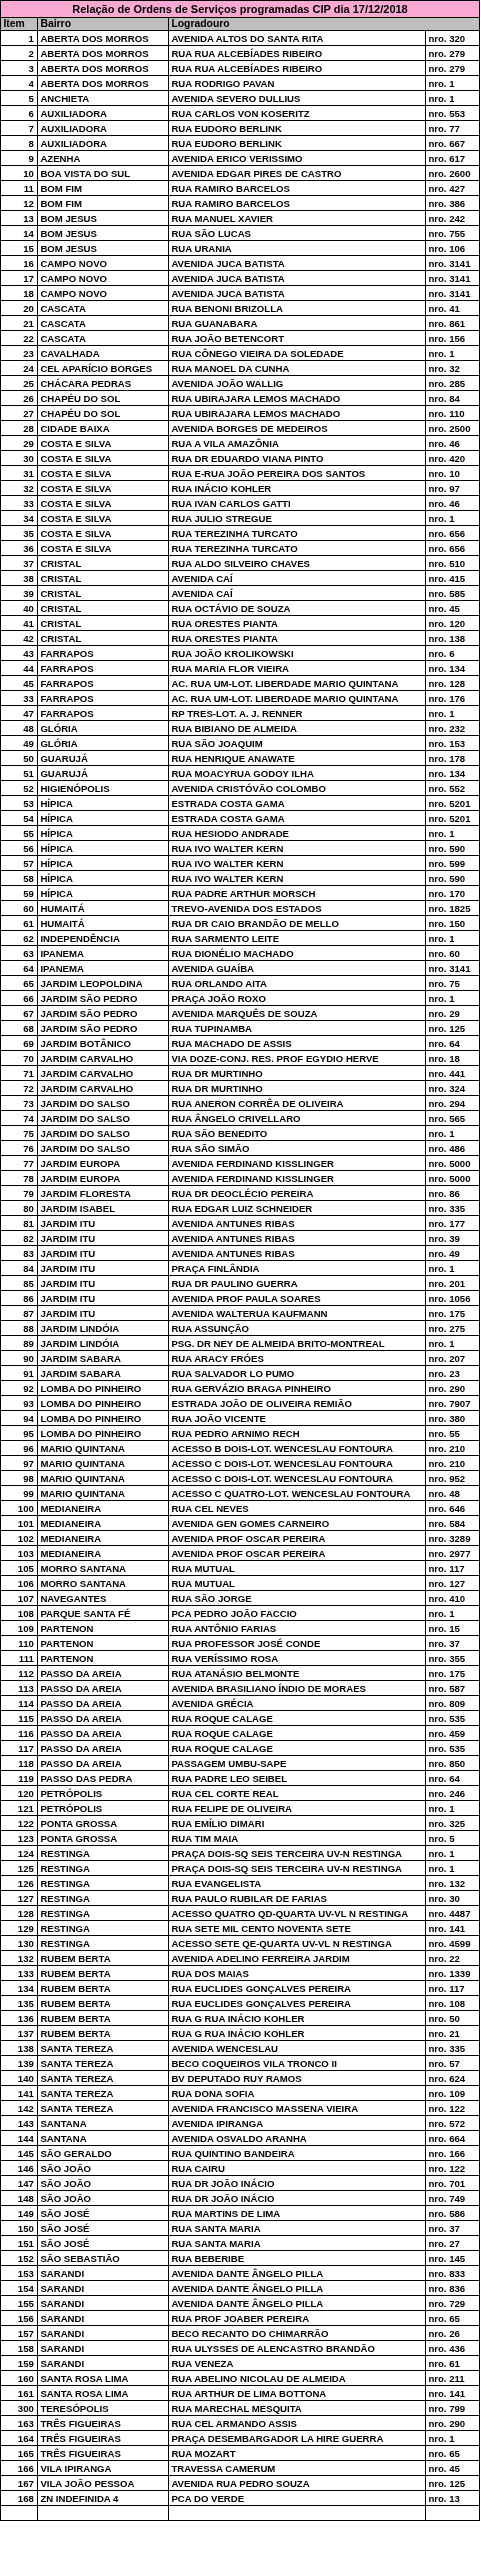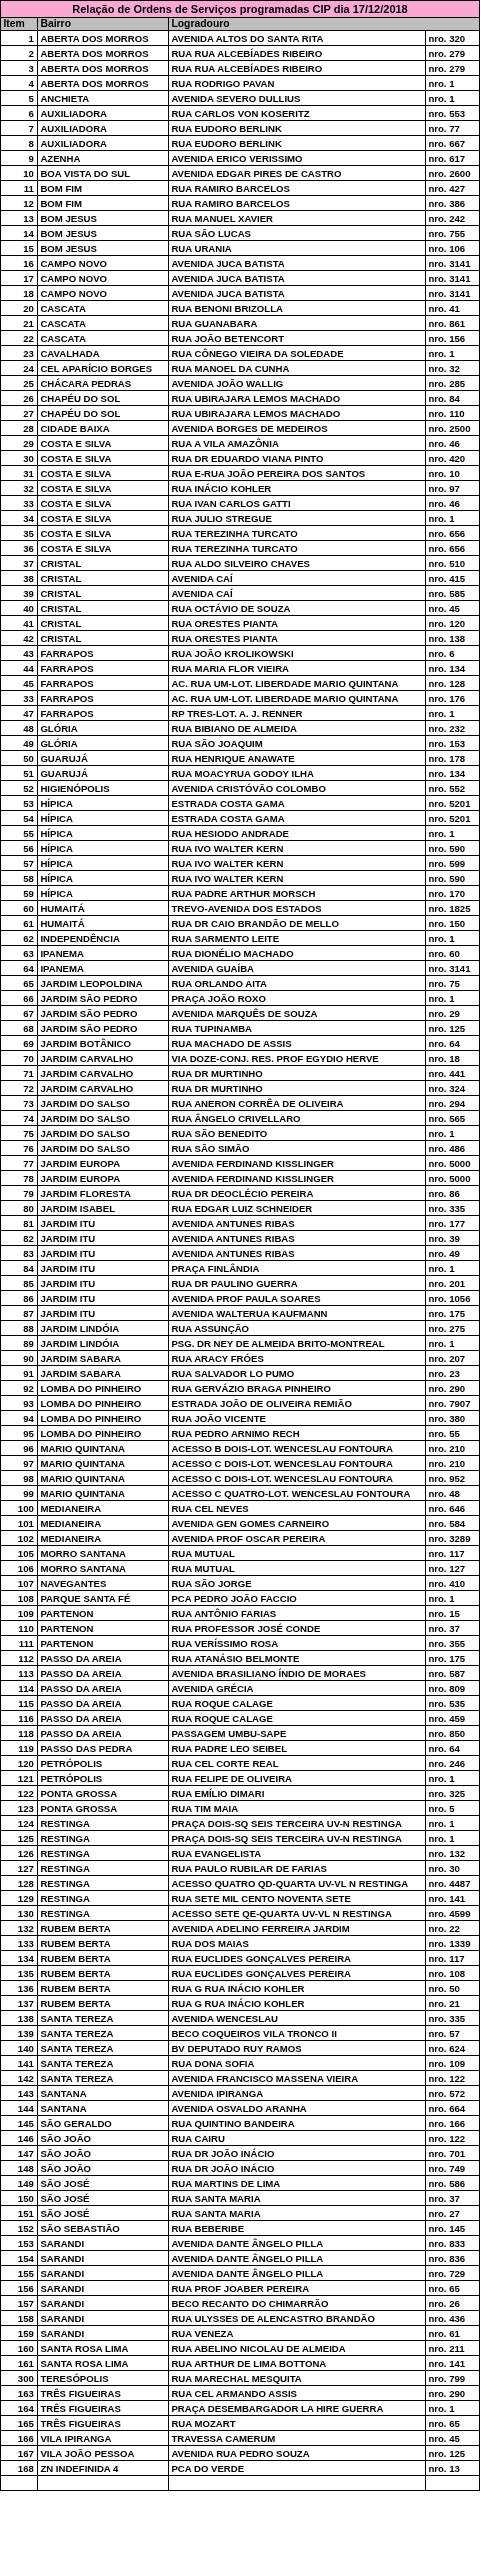--- a/index.html
+++ b/index.html
@@ -674,20 +674,26 @@
         <td class="cell-logradouro">AVENIDA GEN GOMES CARNEIRO</td>
         <td class="cell-nro">nro. 584</td>
       </tr>
       <tr>
         <td class="cell-item">102</td>
         <td class="cell-bairro">MEDIANEIRA</td>
         <td class="cell-logradouro">AVENIDA PROF OSCAR PEREIRA</td>
         <td class="cell-nro">nro. 3289</td>
       </tr>
       <tr>
+        <td class="cell-item">103</td>
+        <td class="cell-bairro">MEDIANEIRA</td>
+        <td class="cell-logradouro">AVENIDA PROF OSCAR PEREIRA</td>
+        <td class="cell-nro">nro. 2977</td>
+      </tr>
+      <tr>
         <td class="cell-item">105</td>
         <td class="cell-bairro">MORRO SANTANA</td>
         <td class="cell-logradouro">RUA MUTUAL</td>
         <td class="cell-nro">nro. 117</td>
       </tr>
       <tr>
         <td class="cell-item">106</td>
         <td class="cell-bairro">MORRO SANTANA</td>
         <td class="cell-logradouro">RUA MUTUAL</td>
         <td class="cell-nro">nro. 127</td>
@@ -744,20 +750,26 @@
         <td class="cell-item">115</td>
         <td class="cell-bairro">PASSO DA AREIA</td>
         <td class="cell-logradouro">RUA ROQUE CALAGE</td>
         <td class="cell-nro">nro. 535</td>
       </tr>
       <tr>
         <td class="cell-item">116</td>
         <td class="cell-bairro">PASSO DA AREIA</td>
         <td class="cell-logradouro">RUA ROQUE CALAGE</td>
         <td class="cell-nro">nro. 459</td>
+      </tr>
+      <tr>
+        <td class="cell-item">117</td>
+        <td class="cell-bairro">PASSO DA AREIA</td>
+        <td class="cell-logradouro">RUA ROQUE CALAGE</td>
+        <td class="cell-nro">nro. 535</td>
       </tr>
       <tr>
         <td class="cell-item">118</td>
         <td class="cell-bairro">PASSO DA AREIA</td>
         <td class="cell-logradouro">PASSAGEM UMBU-SAPE</td>
         <td class="cell-nro">nro. 850</td>
       </tr>
       <tr>
         <td class="cell-item">119</td>
         <td class="cell-bairro">PASSO DAS PEDRA</td>

